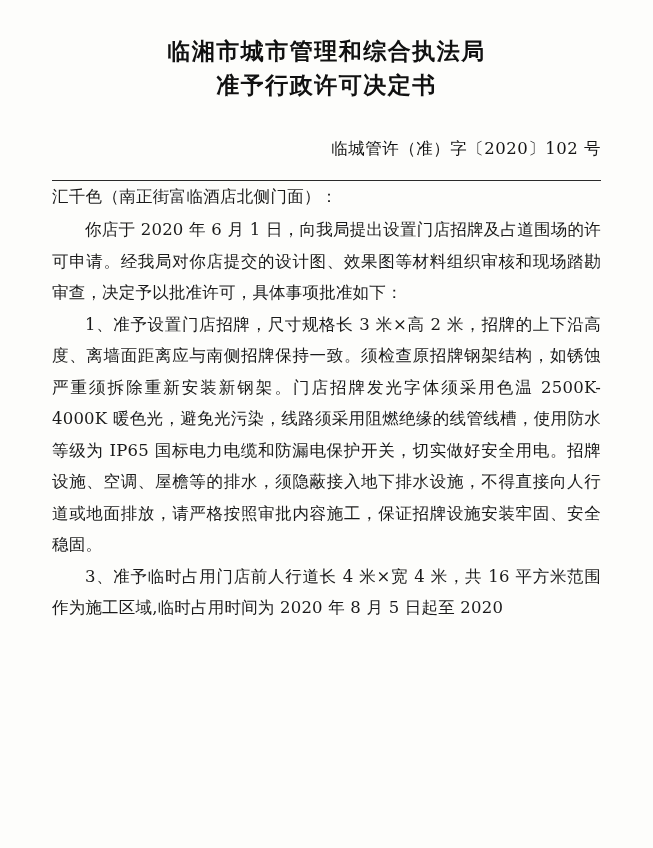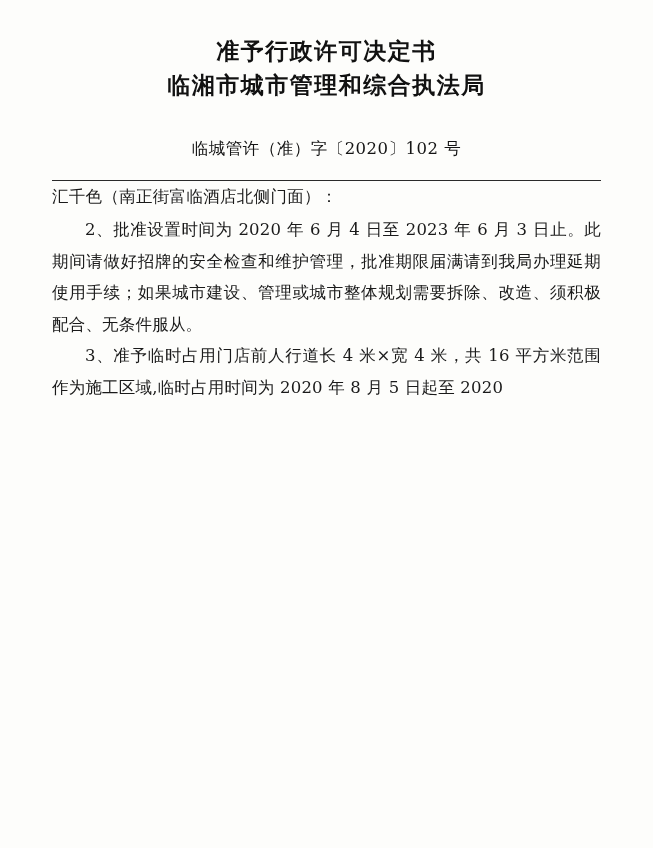--- a/index.html
+++ b/index.html
@@ -28,21 +28,21 @@
   }
   .title-line {
     font-family: "DejaVu Serif", "Liberation Serif", serif;
     font-weight: bold;
     font-size: 23px;
     letter-spacing: 1.5px;
     line-height: 34px;
     color: #111;
   }
   .doc-number {
-    text-align: center;
+    text-align: right;
     font-size: 16.5px;
     letter-spacing: 0.5px;
     margin-top: 36px;
     color: #141414;
   }
   .rule {
     margin-top: 20px;
     border-top: 1.6px solid #2a2a2a;
     width: 100%;
   }
@@ -66,27 +66,28 @@
   .para + .para {
     margin-top: 0px;
   }
 </style>
 </head>
 <body>
 
 <div class="page">
 
   <div class="title-block">
+    <div class="title-line">临湘市城市管理和综合执法局</div>
     <div class="title-line">准予行政许可决定书</div>
-    <div class="title-line">临湘市城市管理和综合执法局</div>
   </div>
 
   <div class="doc-number">临城管许（准）字〔2020〕102 号</div>
 
   <div class="rule"></div>
 
   <div class="body-block">
     <div class="addressee">汇千色（南正街富临酒店北侧门面）：</div>
-    <p class="para">2、批准设置时间为 2020 年 6 月 4 日至 2023 年 6 月 3 日止。此期间请做好招牌的安全检查和维护管理，批准期限届满请到我局办理延期使用手续；如果城市建设、管理或城市整体规划需要拆除、改造、须积极配合、无条件服从。</p>
+    <p class="para">你店于 2020 年 6 月 1 日，向我局提出设置门店招牌及占道围场的许可申请。经我局对你店提交的设计图、效果图等材料组织审核和现场踏勘审查，决定予以批准许可，具体事项批准如下：</p>
+    <p class="para">1、准予设置门店招牌，尺寸规格长 3 米×高 2 米，招牌的上下沿高度、离墙面距离应与南侧招牌保持一致。须检查原招牌钢架结构，如锈蚀严重须拆除重新安装新钢架。门店招牌发光字体须采用色温 2500K-4000K 暖色光，避免光污染，线路须采用阻燃绝缘的线管线槽，使用防水等级为 IP65 国标电力电缆和防漏电保护开关，切实做好安全用电。招牌设施、空调、屋檐等的排水，须隐蔽接入地下排水设施，不得直接向人行道或地面排放，请严格按照审批内容施工，保证招牌设施安装牢固、安全稳固。</p>
     <p class="para">3、准予临时占用门店前人行道长 4 米×宽 4 米，共 16 平方米范围作为施工区域,临时占用时间为 2020 年 8 月 5 日起至 2020</p>
   </div>
 
 </div>
 
 </body></html>

